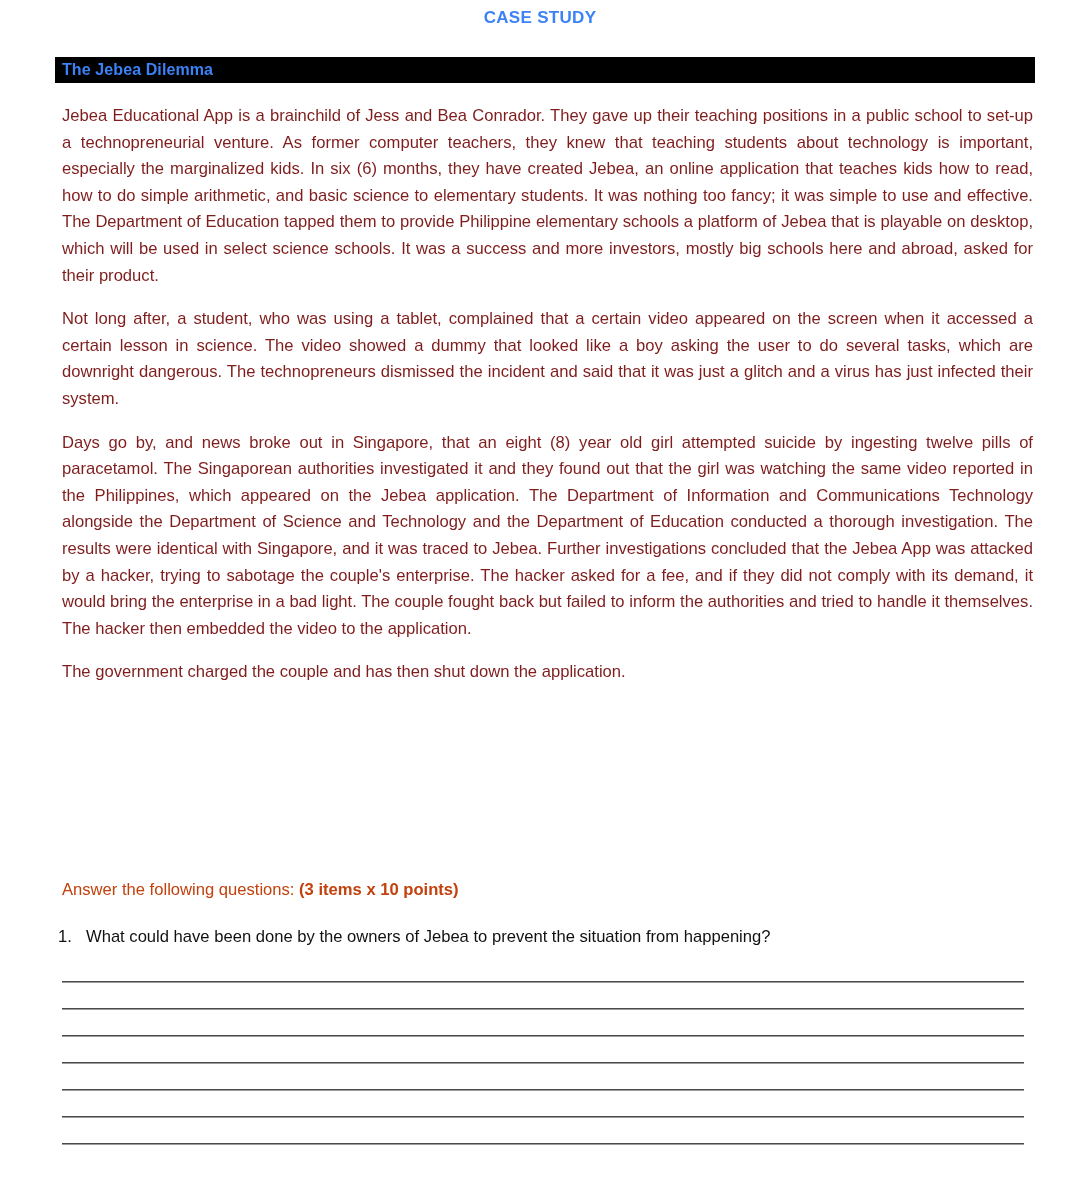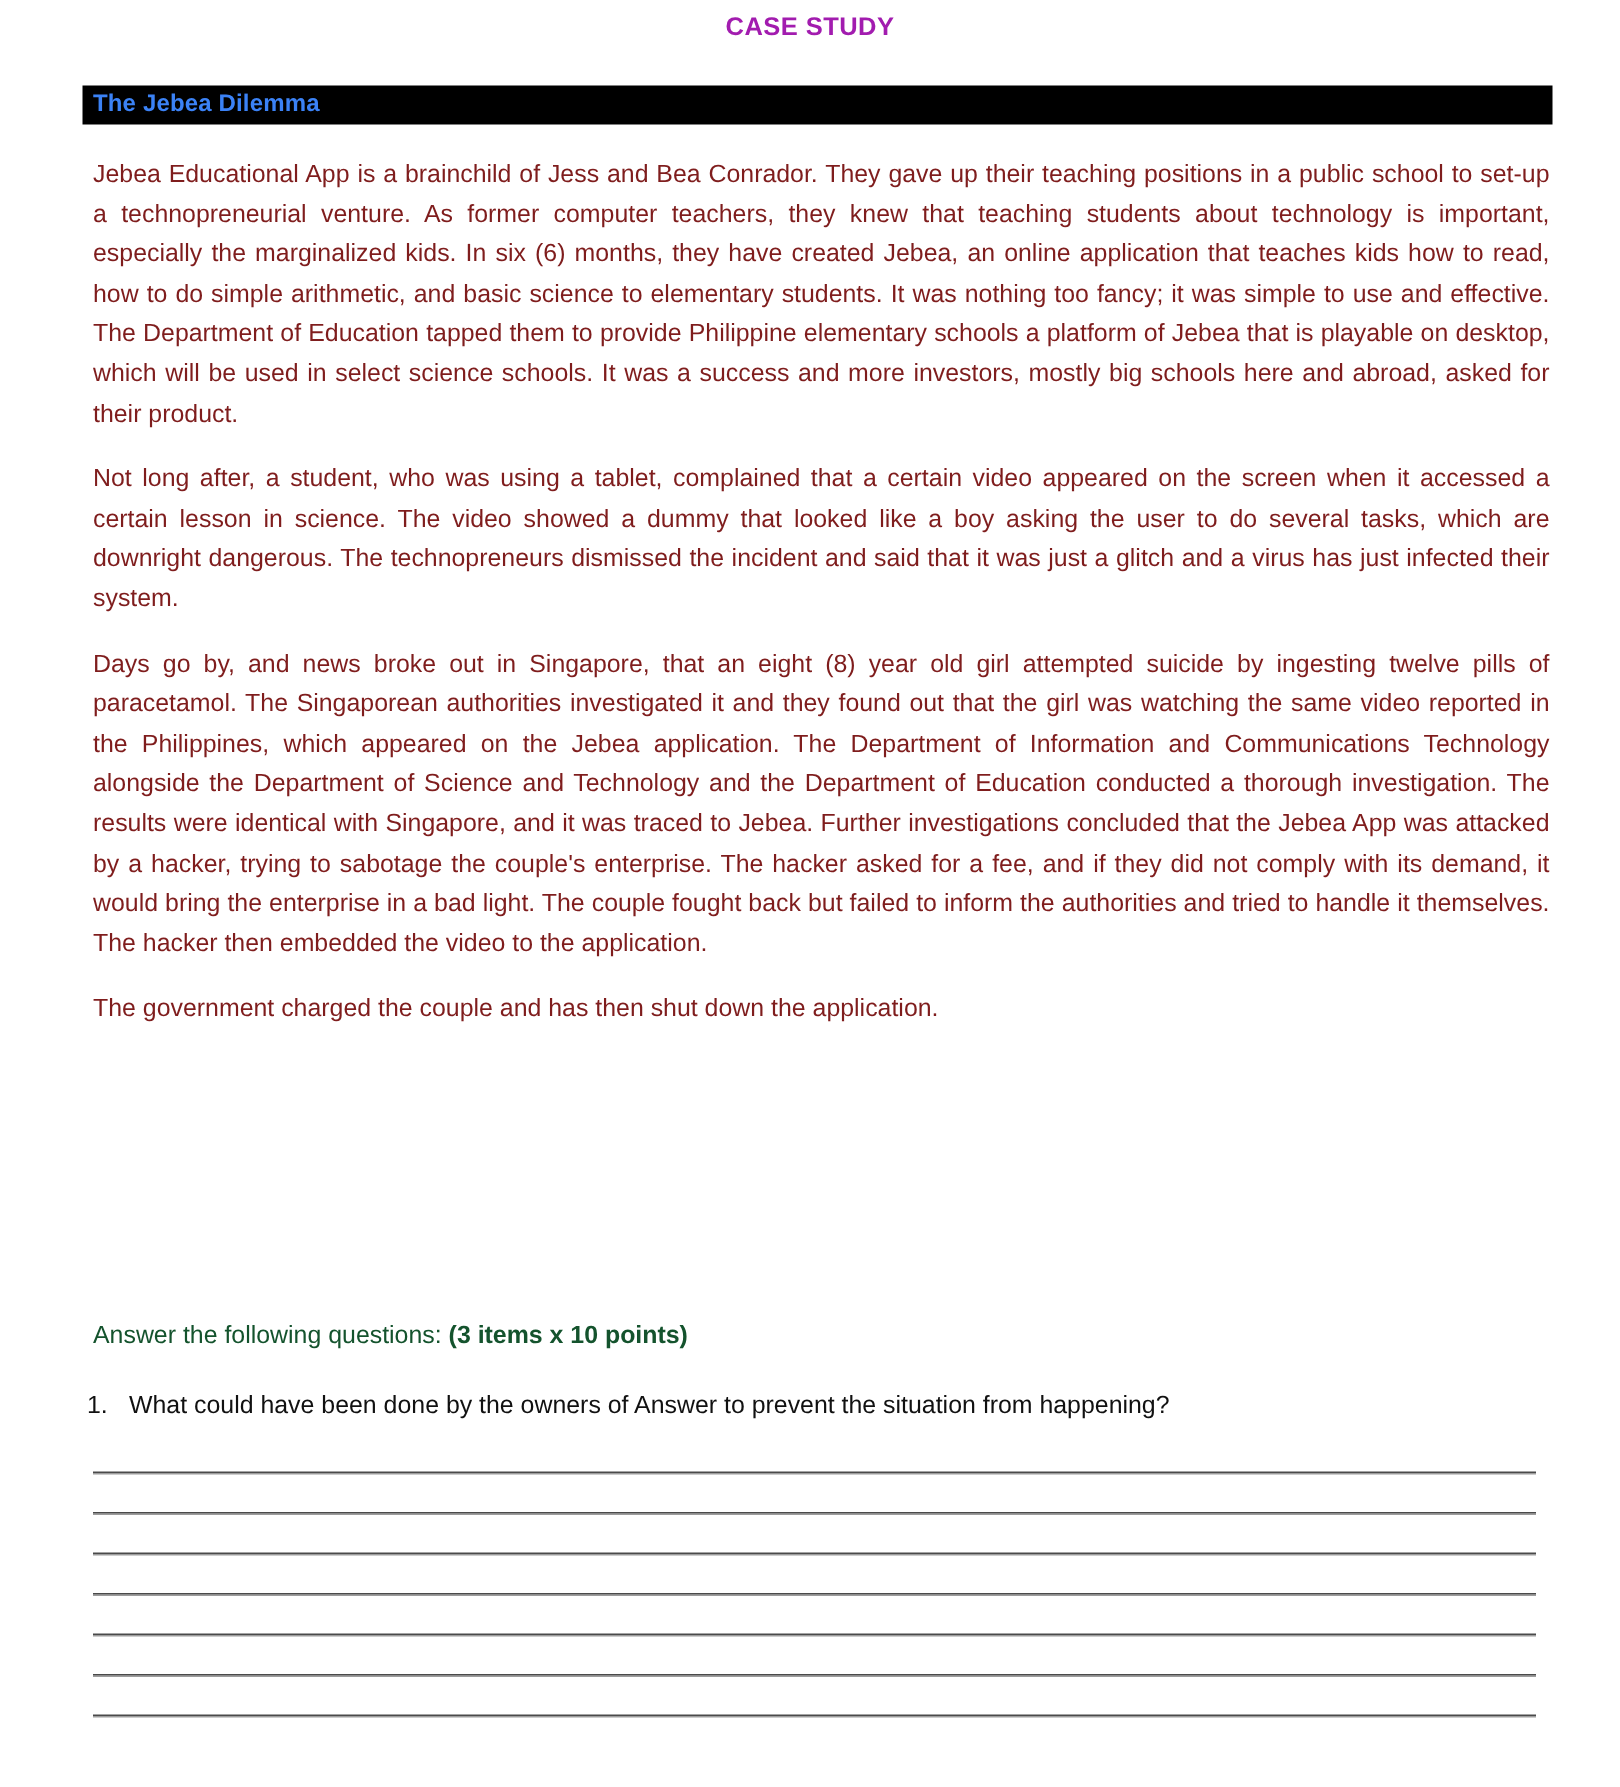--- a/index.html
+++ b/index.html
@@ -27,21 +27,21 @@
   
   .doc-title {
     position: absolute;
     top: 8px;
     left: 0;
     width: 1080px;
     text-align: center;
     font-size: 17px;
     font-weight: bold;
     letter-spacing: 0.3px;
-    color: #a21caf;
+    color: #3b82f6;
   }
 
   
   .heading-bar {
     position: absolute;
     top: 57px;
     left: 55px;
     width: 980px;
     height: 26px;
     background: #000000;
@@ -83,21 +83,21 @@
   }
 
   
   .instruction {
     position: absolute;
     top: 878px;
     left: 62px;
     width: 971px;
     font-size: 16.6px;
     line-height: 24px;
-    color: #14532d;
+    color: #c2410c;
   }
   .instruction .bold { font-weight: bold; }
 
   
   .question {
     position: absolute;
     top: 925px;
     left: 58px;
     width: 975px;
     font-size: 16.6px;
@@ -147,21 +147,21 @@
     <p class="para">Days go by, and news broke out in Singapore, that an eight (8) year old girl attempted suicide by ingesting twelve pills of paracetamol. The Singaporean authorities investigated it and they found out that the girl was watching the same video reported in the Philippines, which appeared on the Jebea application. The Department of Information and Communications Technology alongside the Department of Science and Technology and the Department of Education conducted a thorough investigation. The results were identical with Singapore, and it was traced to Jebea. Further investigations concluded that the Jebea App was attacked by a hacker, trying to sabotage the couple's enterprise. The hacker asked for a fee, and if they did not comply with its demand, it would bring the enterprise in a bad light. The couple fought back but failed to inform the authorities and tried to handle it themselves. The hacker then embedded the video to the application.</p>
     <p class="para para-closing">The government charged the couple and has then shut down the application.</p>
   </div>
 
   <div class="instruction">
     <span>Answer the following questions: </span><span class="bold">(3 items x 10 points)</span>
   </div>
 
   <div class="question">
     <span class="question-number">1.</span>
-    <span class="question-text">What could have been done by the owners of Answer to prevent the situation from happening?</span>
+    <span class="question-text">What could have been done by the owners of Jebea to prevent the situation from happening?</span>
   </div>
 
   <div class="answer-lines" id="answer-lines">
       <div class="answer-line"></div>
       <div class="answer-line"></div>
       <div class="answer-line"></div>
       <div class="answer-line"></div>
       <div class="answer-line"></div>
       <div class="answer-line"></div>
       <div class="answer-line"></div>

